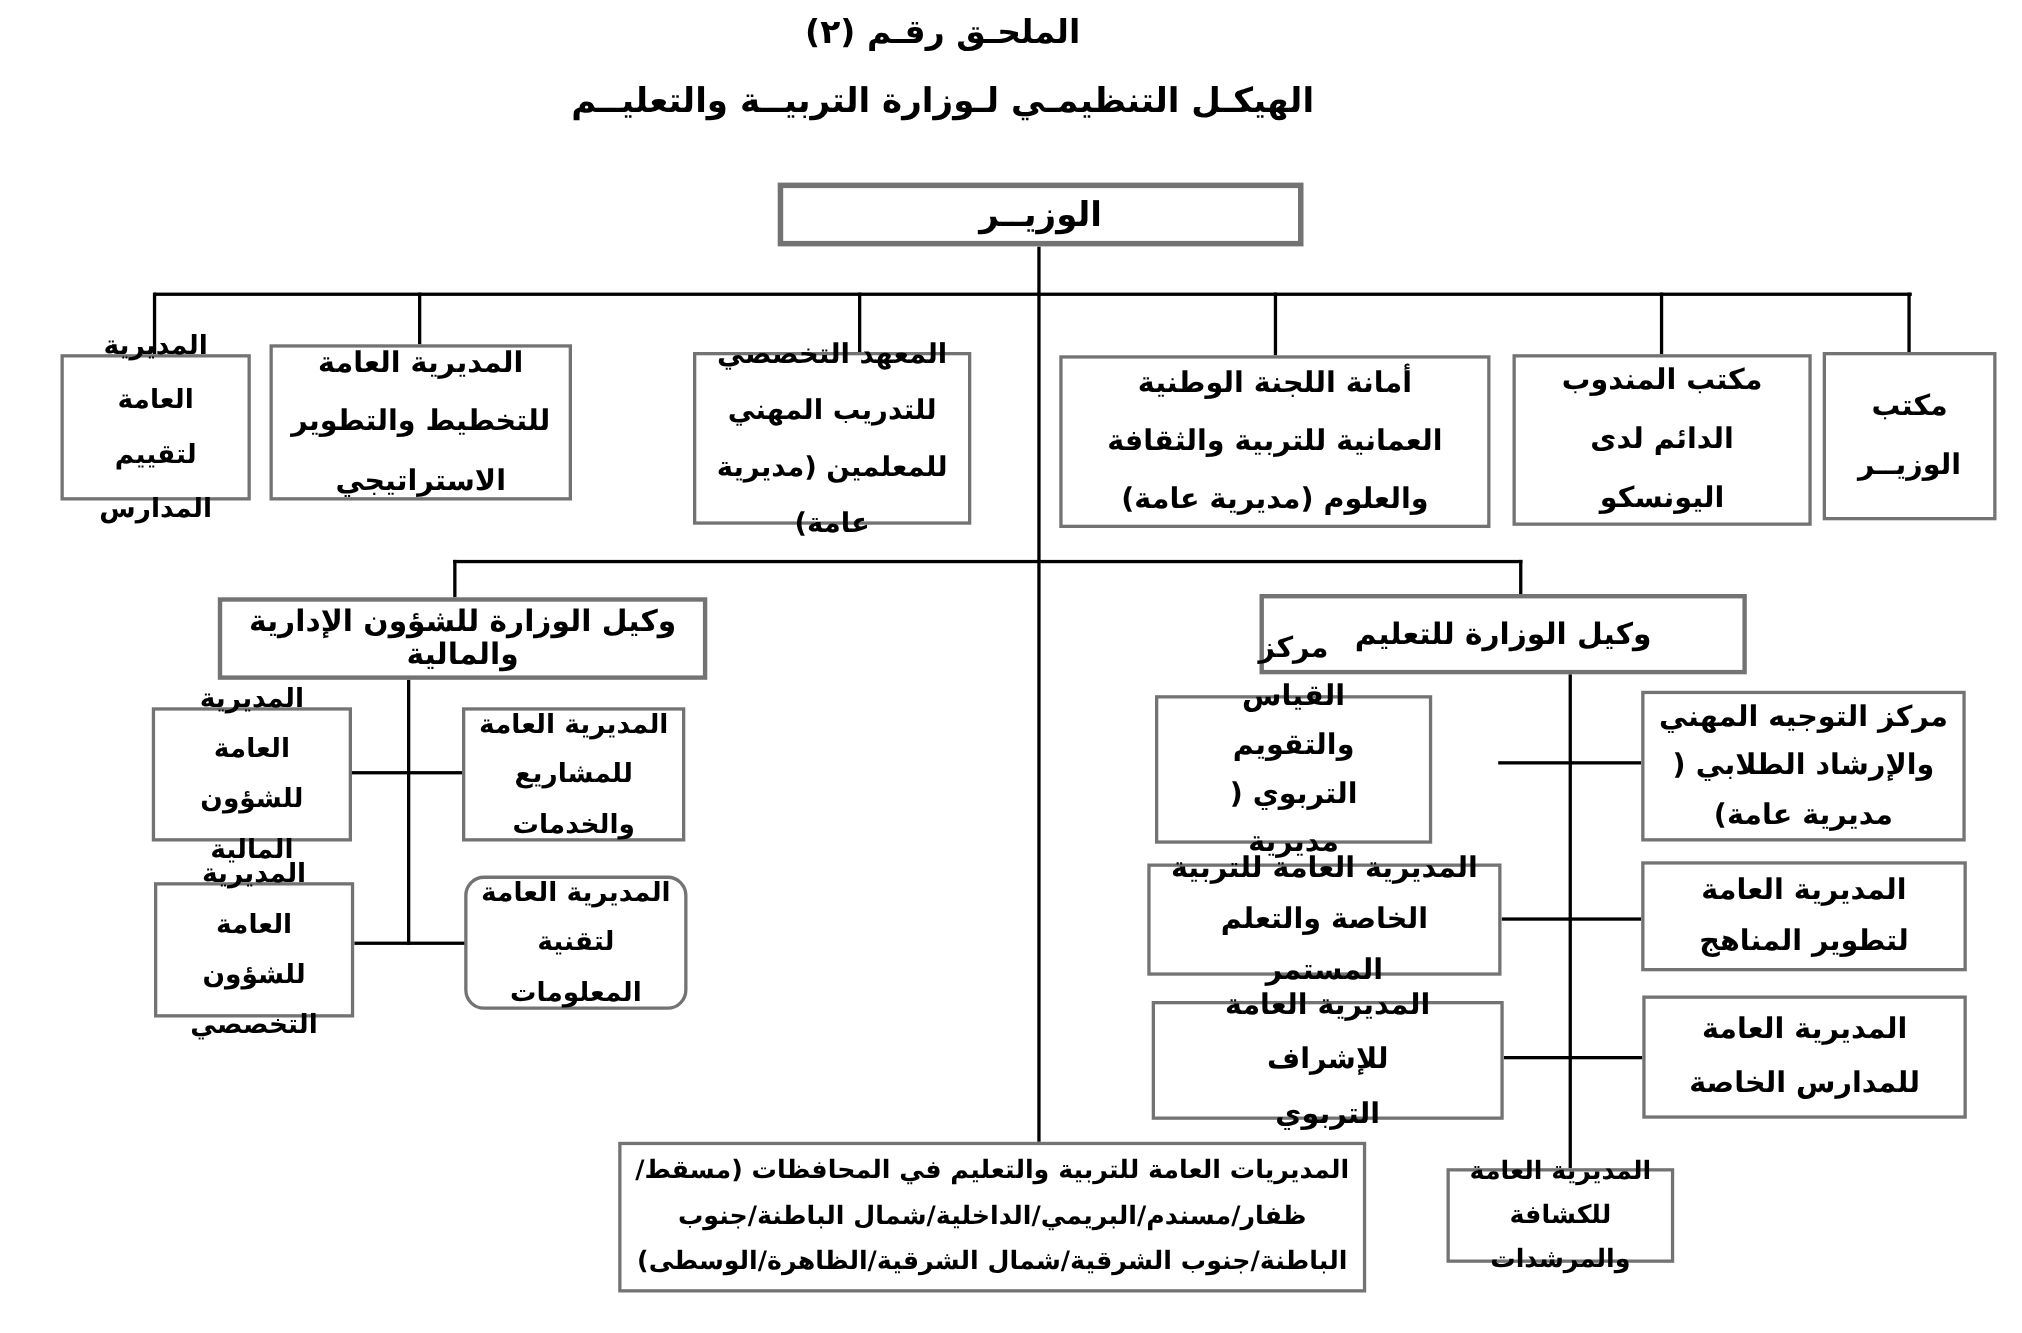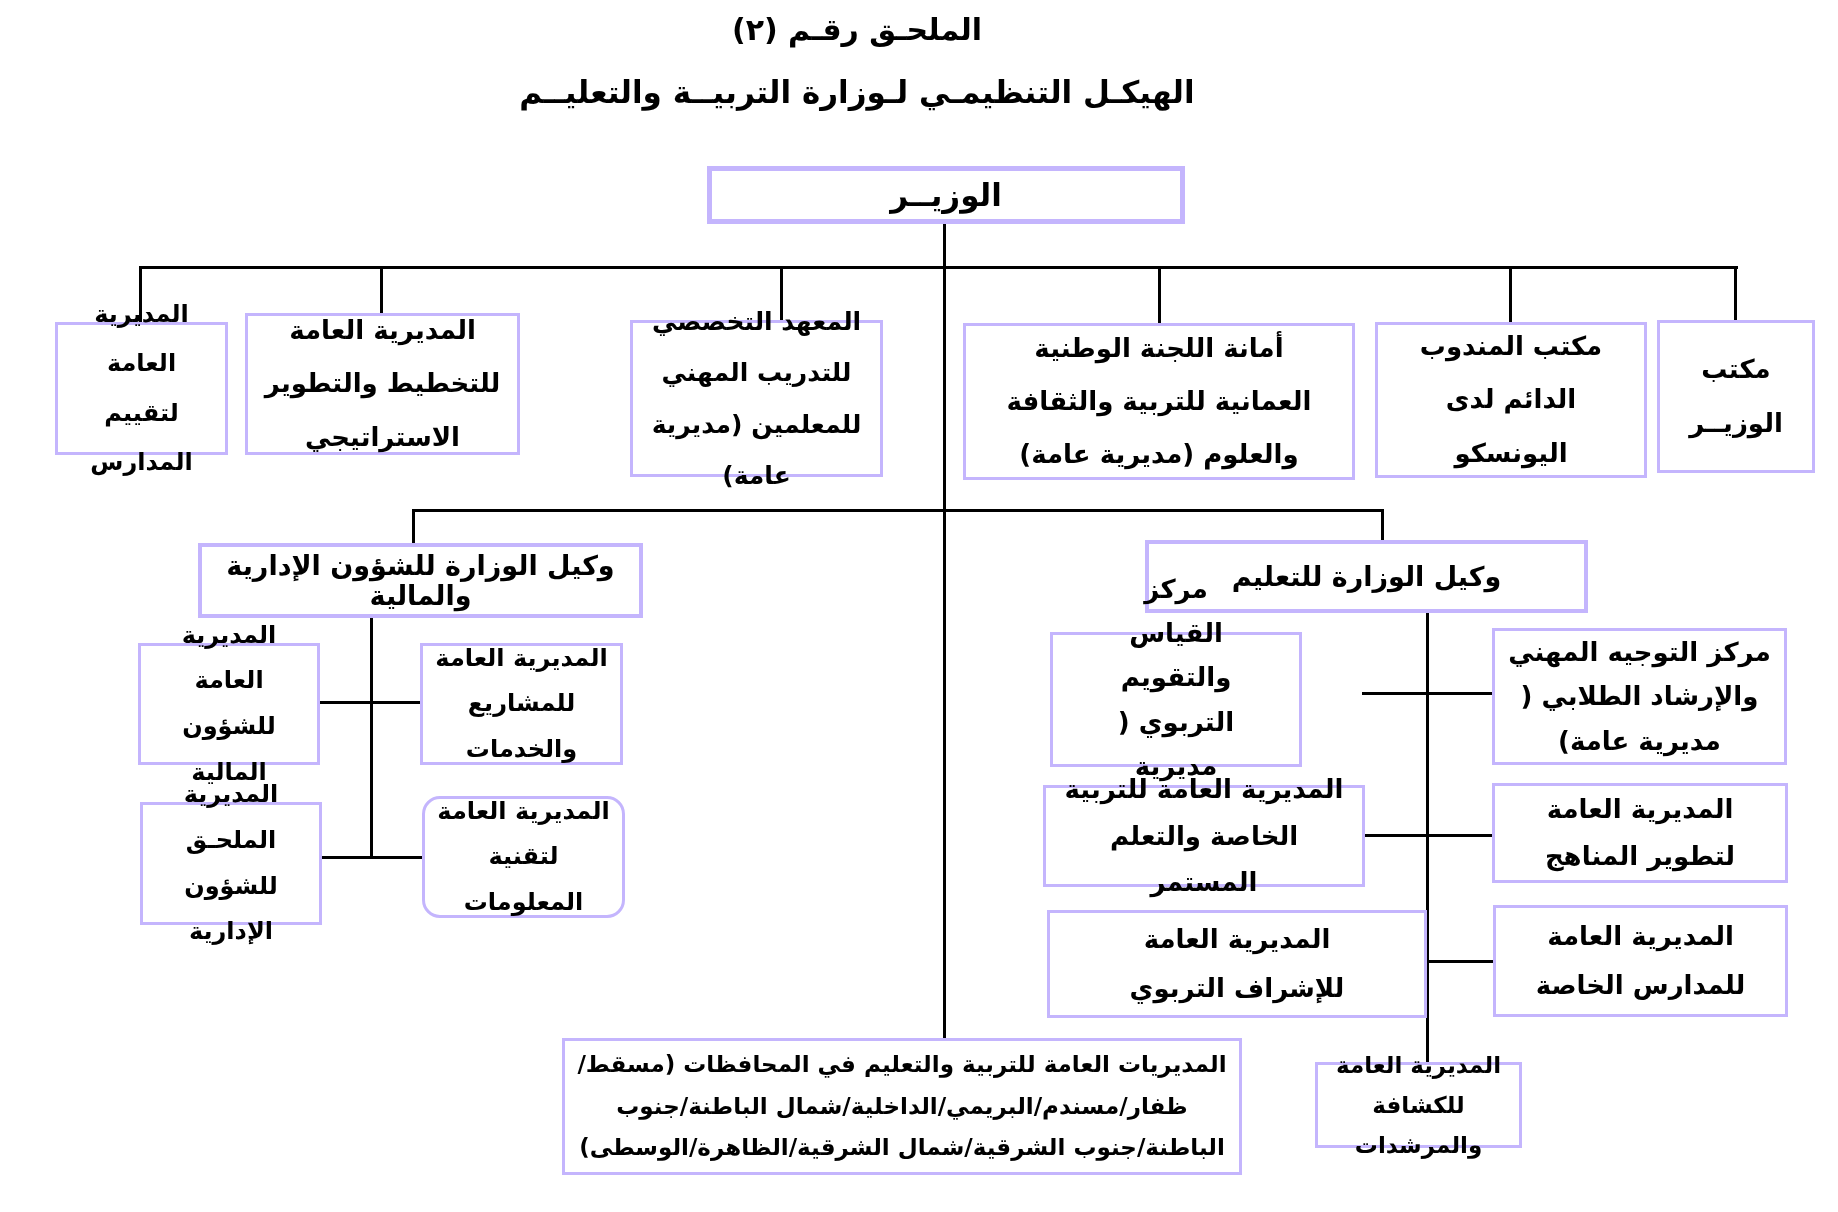--- a/index.html
+++ b/index.html
@@ -16,21 +16,21 @@
     position:absolute;
     text-align:center;
     font-weight:bold;
     color:#000;
   }
   #title-appendix{left:457px;top:12px;width:800px;font-size:30px;}
   #title-main{left:357px;top:74px;width:1000px;font-size:31px;}
   .node{
     position:absolute;
     box-sizing:border-box;
-    border:3px solid #c4b5fd;
+    border:3px solid #737373;
     background:#fff;
     display:flex;
     align-items:center;
     justify-content:center;
     text-align:center;
     font-weight:bold;
     line-height:2.05;
     padding:0 8px;
   }
   .vline,.hline{position:absolute;background:#000;}
@@ -50,21 +50,21 @@
 
   #box-fin{left:138px;top:643px;width:182px;height:122px;font-size:24px;line-height:1.9;}
   #box-proj{left:420px;top:643px;width:203px;height:122px;font-size:24px;line-height:1.9;}
   #box-adm{left:140px;top:802px;width:182px;height:123px;font-size:24px;line-height:1.9;}
   #box-it{left:422px;top:796px;width:203px;height:122px;font-size:24px;line-height:1.9;border-radius:18px;}
 
   #box-meas{left:1050px;top:632px;width:252px;height:135px;font-size:26px;line-height:1.7;padding:0 42px;}
   #box-guid{left:1492px;top:628px;width:295px;height:137px;font-size:26px;line-height:1.7;padding:11px 12px;}
   #box-spec{left:1043px;top:785px;width:322px;height:102px;font-size:26px;line-height:1.8;}
   #box-curr{left:1492px;top:783px;width:296px;height:100px;font-size:26px;line-height:1.8;padding:0 38px;}
-  #box-sup{left:1047px;top:910px;width:380px;height:108px;font-size:26px;line-height:1.9;padding:0 52px;}
+  #box-sup{left:1047px;top:910px;width:320px;height:108px;font-size:26px;line-height:1.9;padding:0 52px;}
   #box-priv{left:1493px;top:905px;width:295px;height:112px;font-size:26px;line-height:1.9;padding:0 38px;}
   #box-scouts{left:1315px;top:1062px;width:207px;height:86px;font-size:23px;line-height:1.75;padding:16px 14px;}
   #box-gov{left:562px;top:1038px;width:680px;height:137px;font-size:23px;line-height:1.8;padding:0 12px;}
 </style>
 </head>
 <body>
 
 <div id="canvas">
 
   <div id="title-appendix" class="title">الملحـق رقـم (٢)</div>
@@ -100,21 +100,21 @@
   <div id="box-institute" class="node">المعهد التخصصي للتدريب المهني للمعلمين (مديرية عامة)</div>
   <div id="box-planning" class="node">المديرية العامة للتخطيط والتطوير الاستراتيجي</div>
   <div id="box-evaluation" class="node">المديرية العامة لتقييم المدارس</div>
 
   <div id="box-wakil-admin" class="node">وكيل الوزارة للشؤون الإدارية والمالية</div>
   <div id="box-wakil-edu" class="node">وكيل الوزارة للتعليم</div>
 
   <div id="box-proj" class="node">المديرية العامة للمشاريع والخدمات</div>
   <div id="box-fin" class="node">المديرية العامة للشؤون المالية</div>
   <div id="box-it" class="node">المديرية العامة لتقنية المعلومات</div>
-  <div id="box-adm" class="node">المديرية الملحـق للشؤون الإدارية</div>
+  <div id="box-adm" class="node">المديرية العامة للشؤون التخصصي</div>
 
   <div id="box-guid" class="node">مركز التوجيه المهني والإرشاد الطلابي ( مديرية عامة)</div>
   <div id="box-meas" class="node">مركز القياس والتقويم التربوي ( مديرية عامة)</div>
   <div id="box-curr" class="node">المديرية العامة لتطوير المناهج</div>
   <div id="box-spec" class="node">المديرية العامة للتربية الخاصة والتعلم المستمر</div>
   <div id="box-priv" class="node">المديرية العامة للمدارس الخاصة</div>
   <div id="box-sup" class="node">المديرية العامة للإشراف التربوي</div>
   <div id="box-scouts" class="node">المديرية العامة للكشافة والمرشدات</div>
 
   <div id="box-gov" class="node">المديريات العامة للتربية والتعليم في المحافظات (مسقط/ظفار/مسندم/البريمي/الداخلية/شمال الباطنة/جنوب الباطنة/جنوب الشرقية/شمال الشرقية/الظاهرة/الوسطى)</div>

